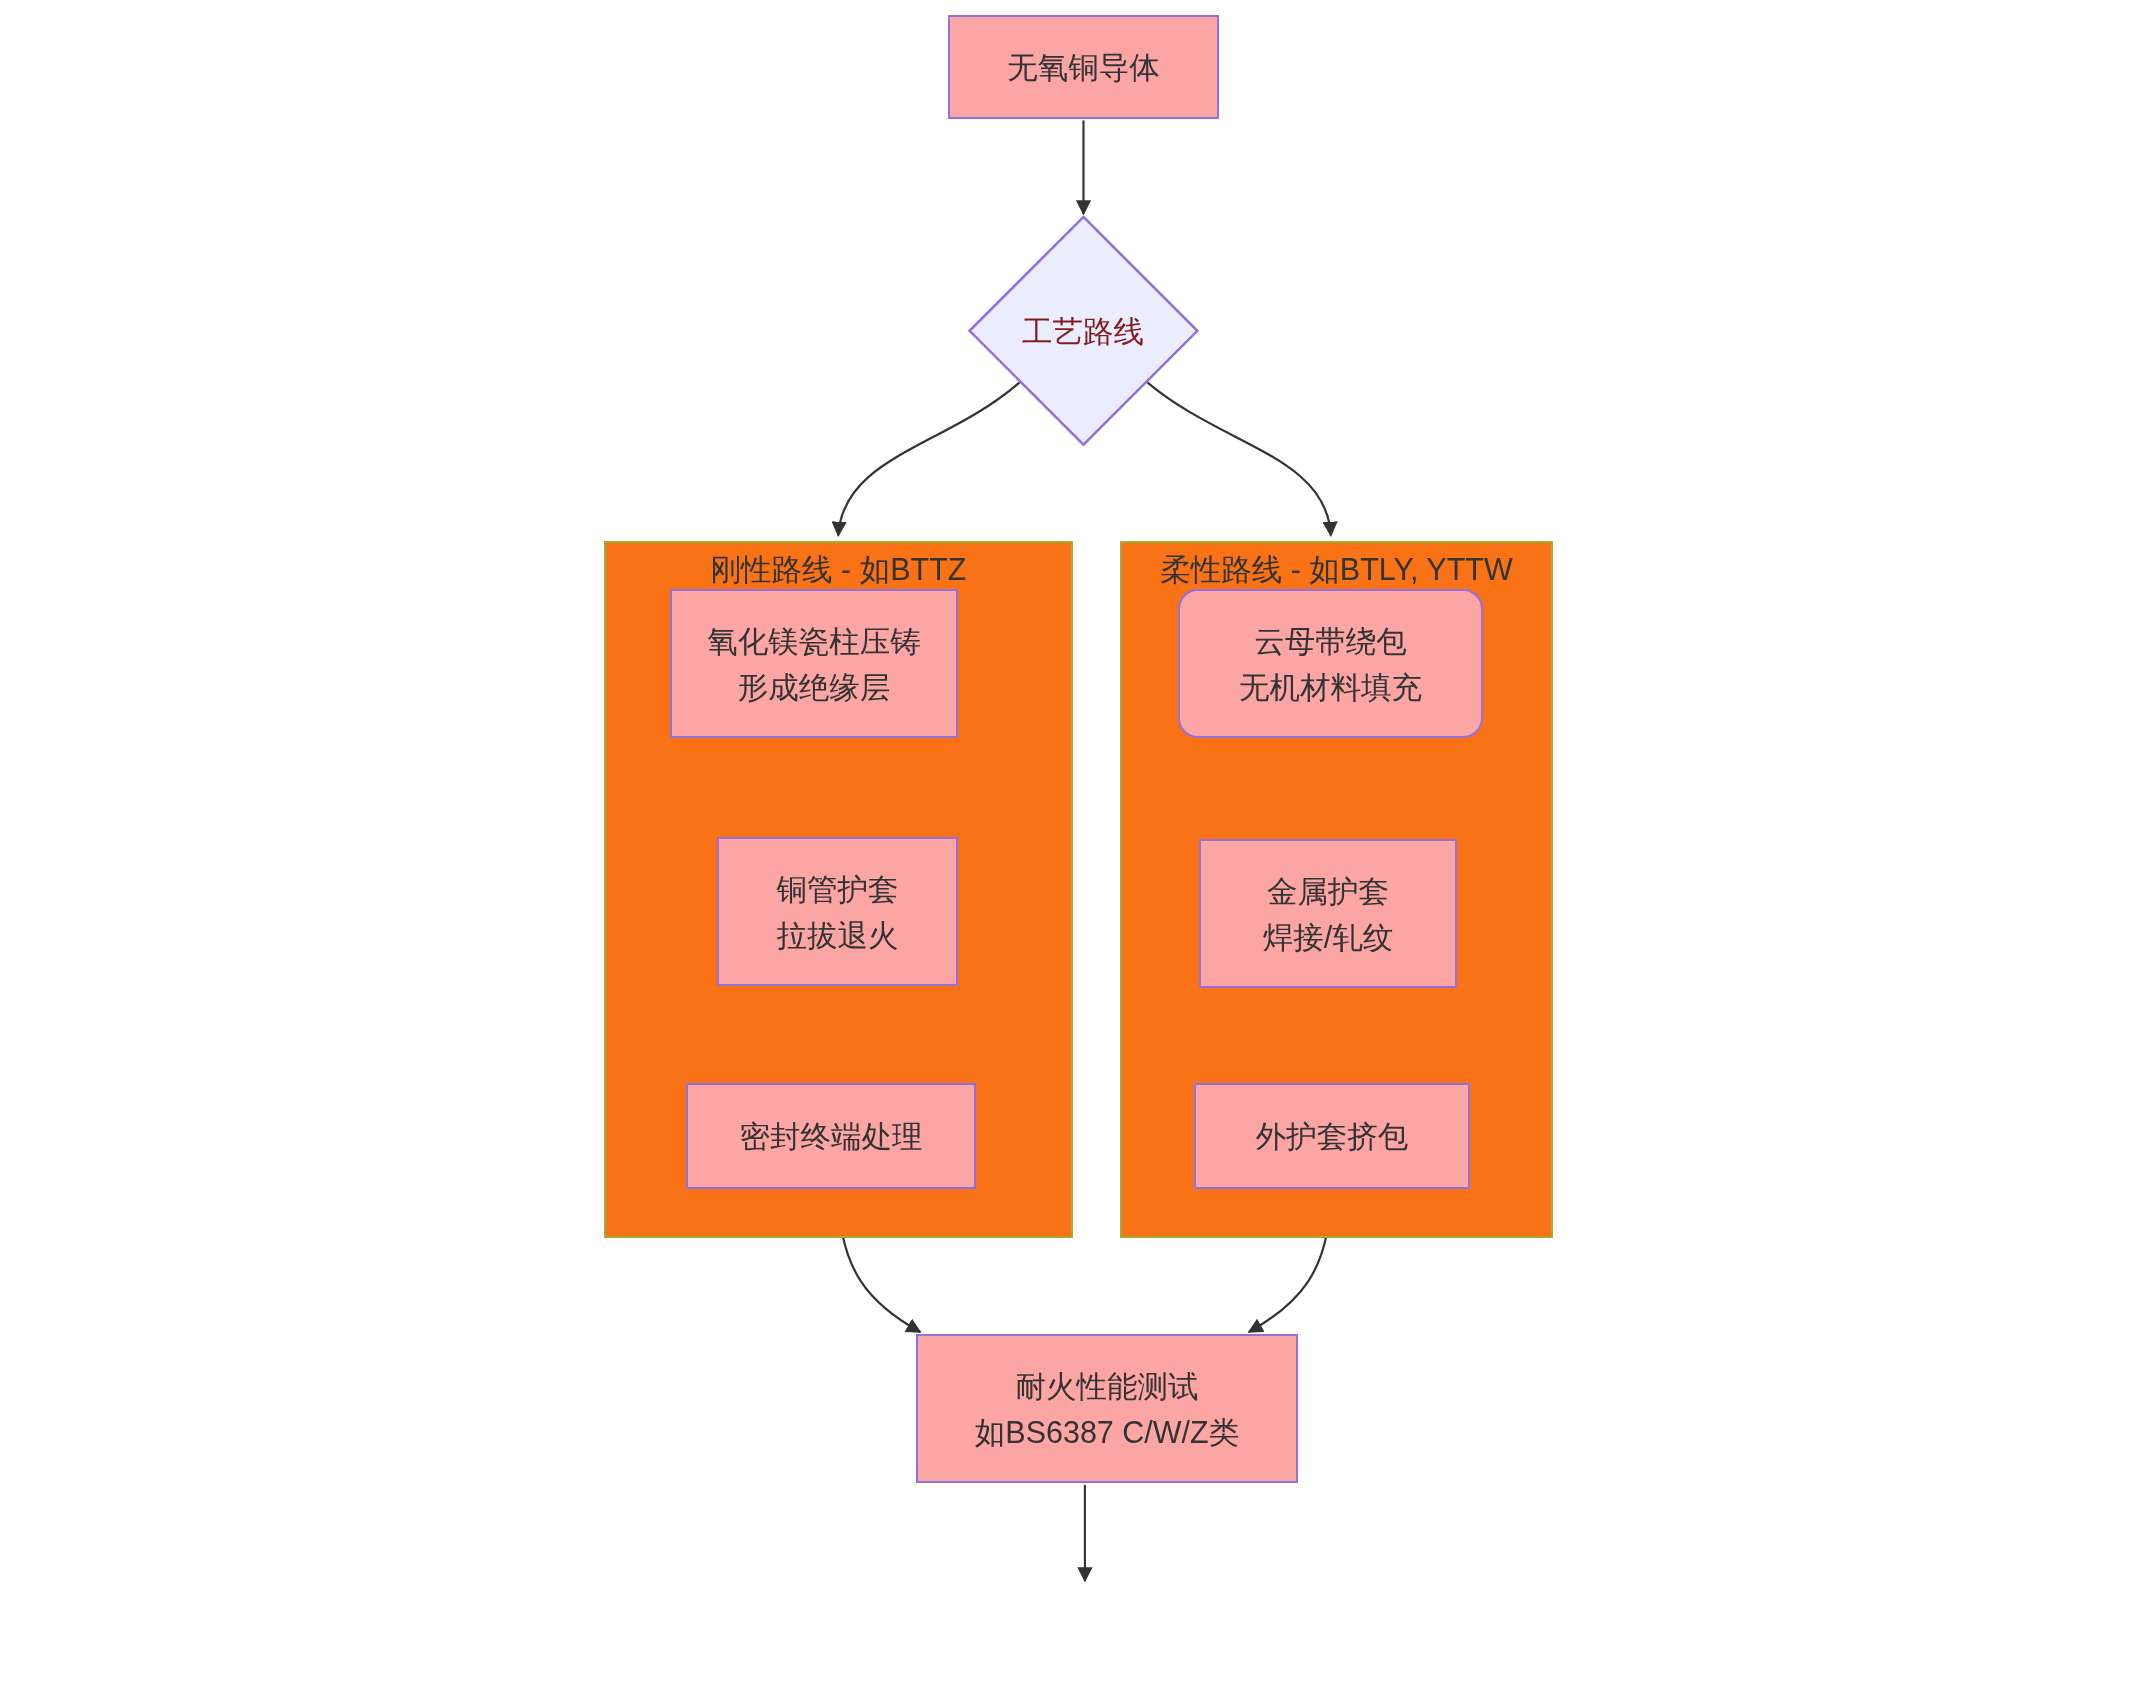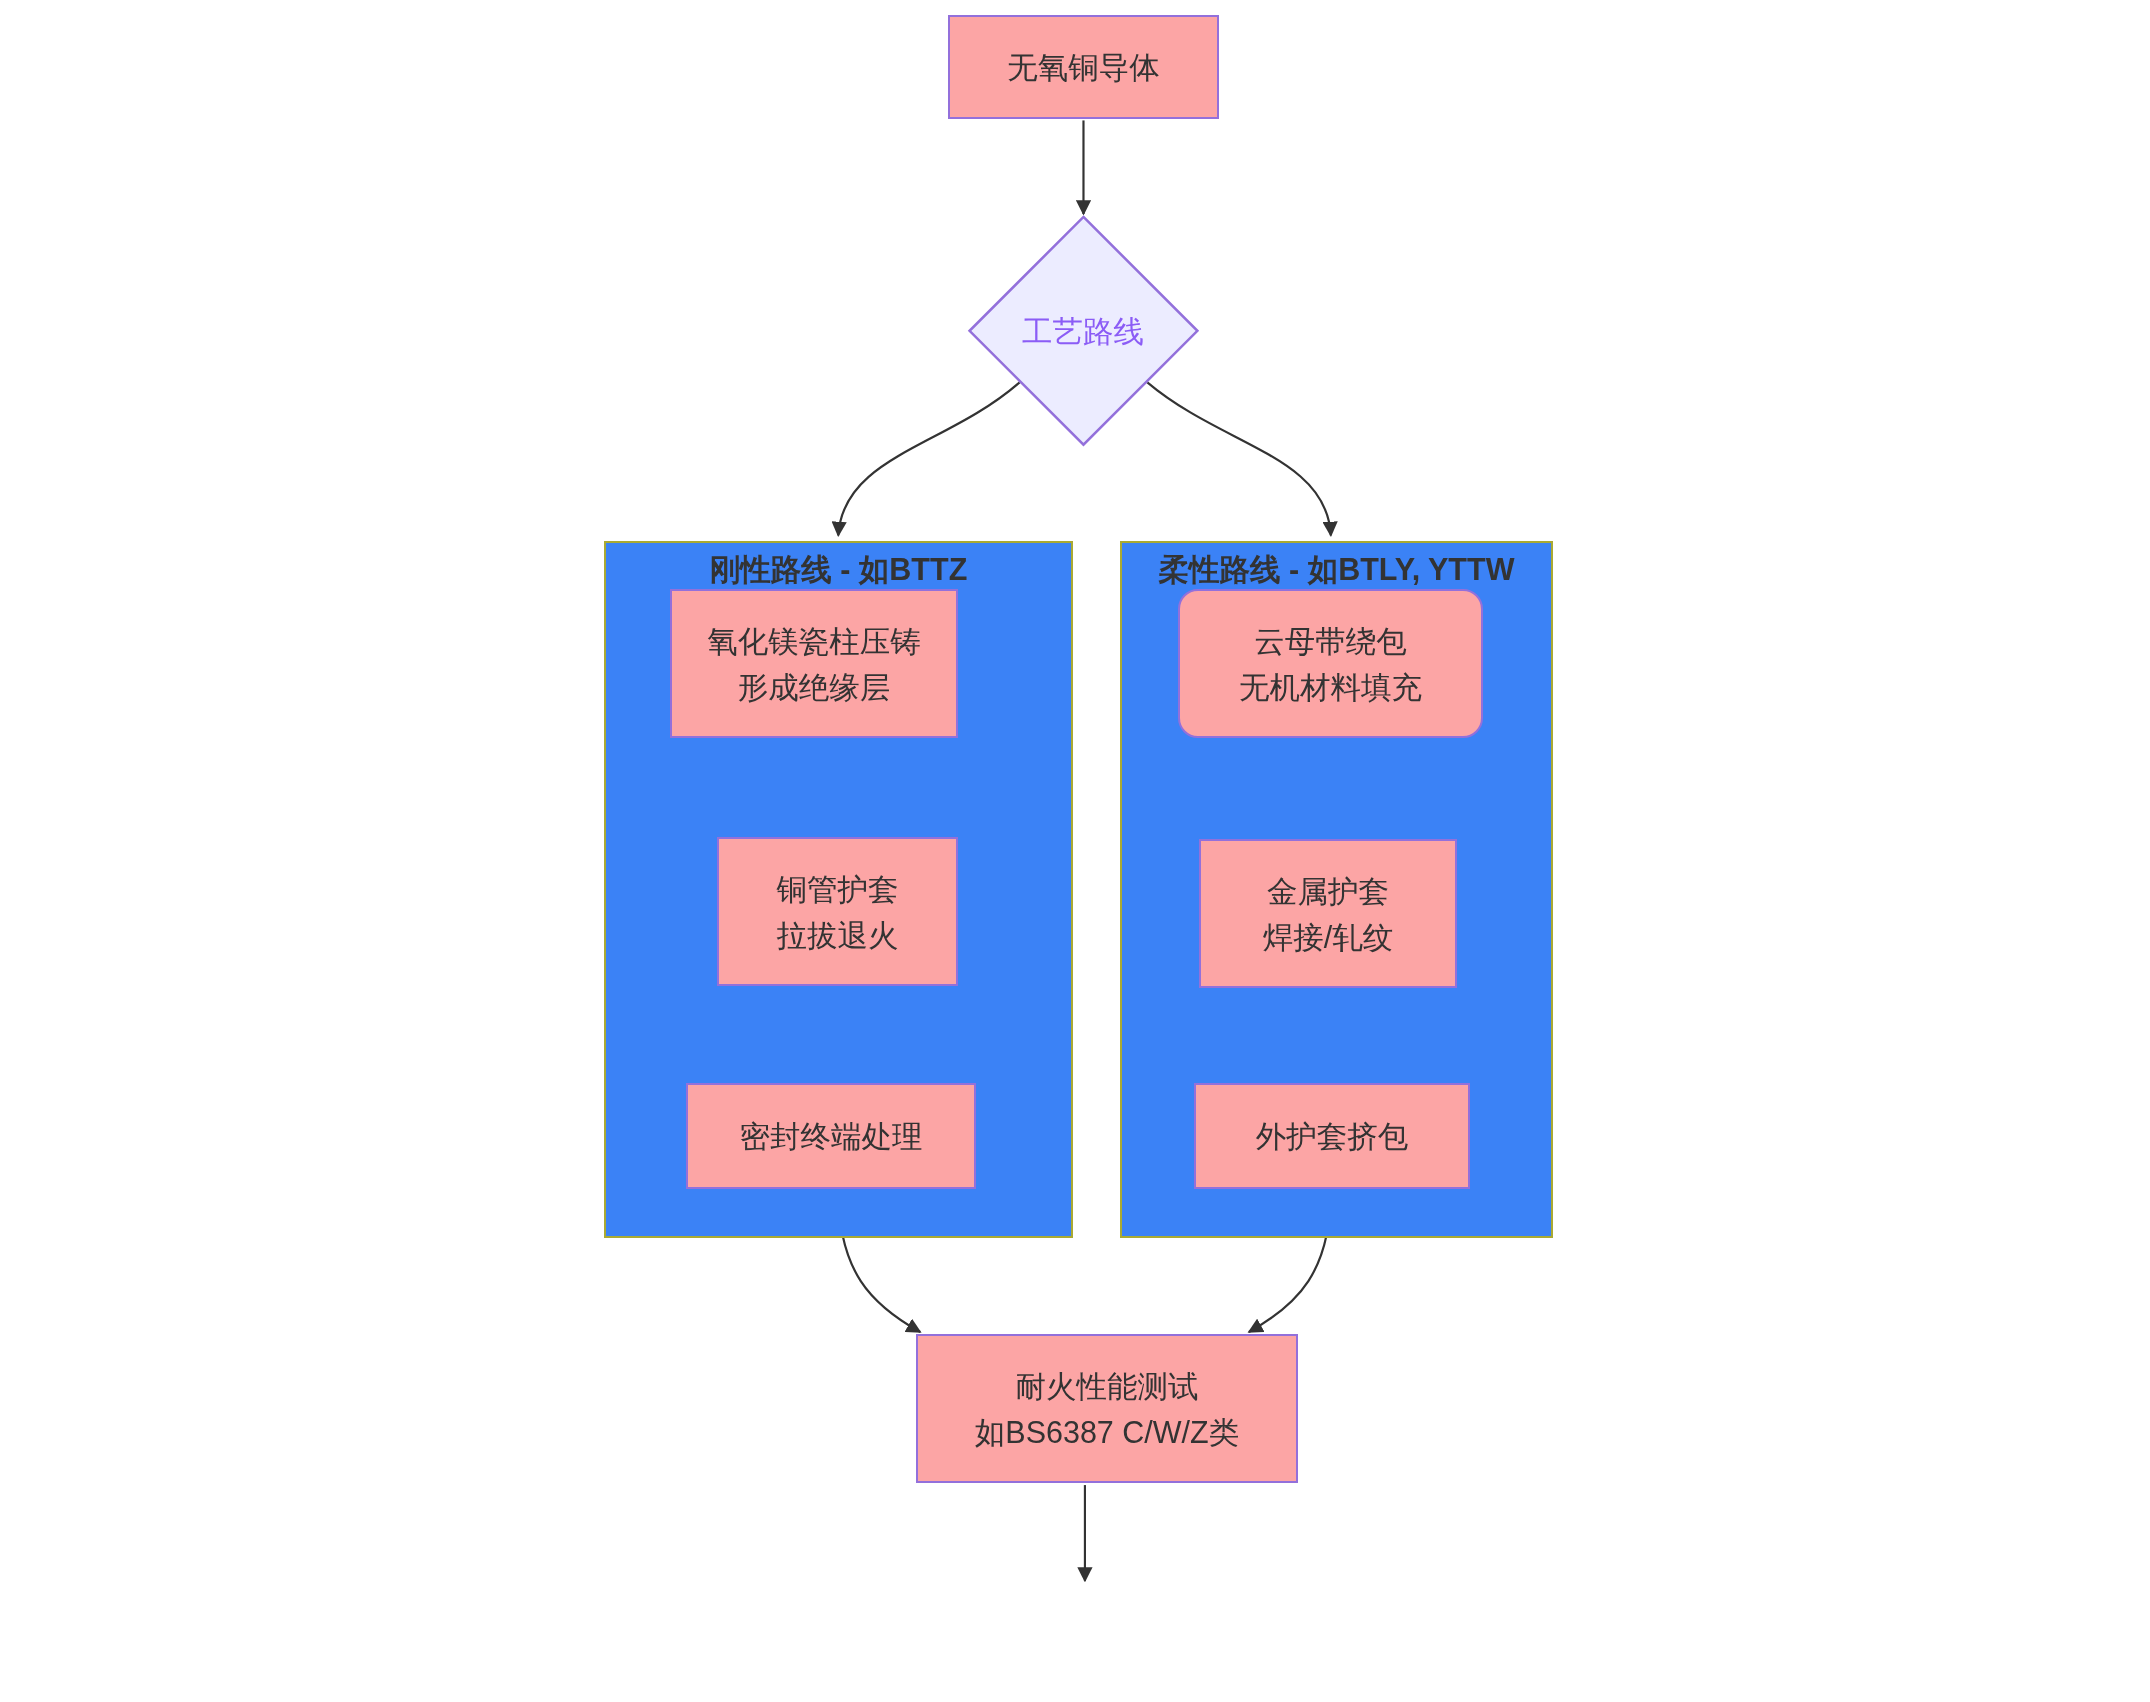--- a/index.html
+++ b/index.html
@@ -2,34 +2,34 @@
 <html style="font-size:11.6px"><head>
 <meta charset="utf-8">
 <style>
   html,body { margin:0; padding:0; background:#ffffff; }
   #canvas {
     position:relative; width:2151px; height:1702px; background:#ffffff;
     font-family:"Liberation Sans","DejaVu Sans",sans-serif; color:#333333;
   }
   #edges { position:absolute; left:0; top:0; width:2151px; height:1702px; }
   .cluster {
-    position:absolute; background:#3b82f6; border:2.2px solid #AAAA33; box-sizing:border-box;font-weight:bold;
+    position:absolute; background:#f97316; border:2.2px solid #AAAA33; box-sizing:border-box;
   }
   .cluster-title {
     position:absolute; top:8.7px; left:0; right:0; text-align:center;
     font-size:30.5px; line-height:35px; color:#333333; white-space:nowrap;
   }
   .node {
     position:absolute; background:#fca5a5; border:2.5px solid #9370DB; box-sizing:border-box;
     display:flex; flex-direction:column; align-items:center; justify-content:center;
     font-size:30.5px; line-height:46px; text-align:center; color:#333333; white-space:nowrap;
   }
   .diamond-label {
     position:absolute; left:969px; top:308px; width:228px; text-align:center;
-    font-size:30.5px; line-height:46px; color:#8b5cf6; white-space:nowrap;
+    font-size:30.5px; line-height:46px; color:#7f1d1d; white-space:nowrap;
   }
   
   #n-start  { left:948px; top:15.2px;   width:271px; height:104px; }
   #cl-left  { left:604px;  top:541px;  width:469px; height:697px; }
   #cl-right { left:1120px; top:541px;  width:433px; height:697px; }
   #n-l1 { left:670px;  top:589px;  width:288px; height:149px; }
   #n-l2 { left:717px;  top:837px; width:241px; height:149px; }
   #n-l3 { left:686px;  top:1083px; width:290px; height:106px; }
   #n-r1 { left:1178px; top:589px;  width:305px; height:149px;border-radius:20px; }
   #n-r2 { left:1199px; top:839px; width:258px; height:149px; }

